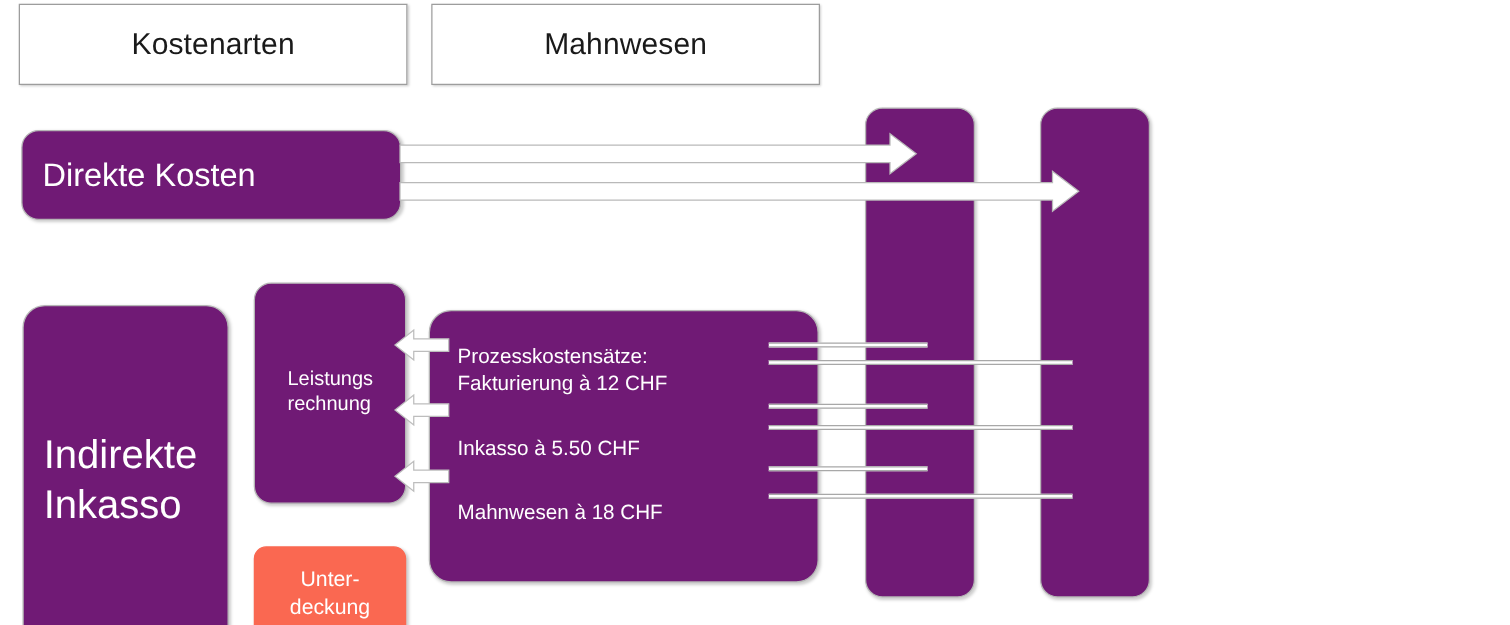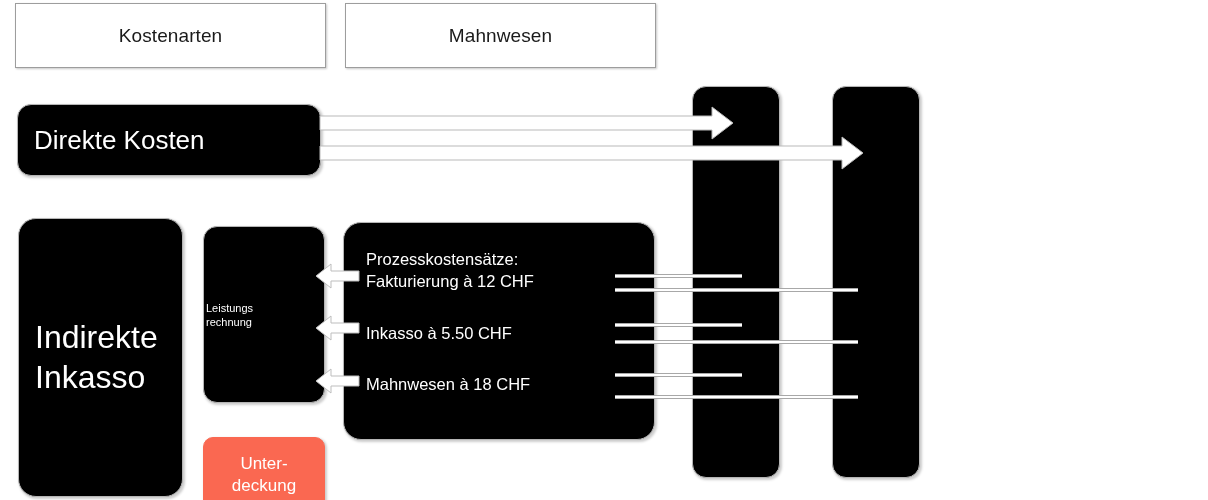--- a/index.html
+++ b/index.html
@@ -6,39 +6,39 @@
   body{width:1208px;height:500px;overflow:hidden;font-family:"Liberation Sans",sans-serif;}
   #stage{position:relative;width:1208px;height:500px;background:#fff;}
 
   
   .hdr{
     position:absolute;
     background:#ffffff;
     border:1px solid #9d9d9d;
     box-shadow:1px 1px 2px rgba(0,0,0,.22);
     display:flex;align-items:center;justify-content:center;
-    color:#1a1a1a;font-size:19px;letter-spacing:.1px;
+    color:#1a1a1a;font-size:24px;letter-spacing:.1px;
   }
 
   
   .blk{
     position:absolute;
-    background:#000000;
+    background:#701a75;
     border:1px solid #b5b5b5;
     box-shadow:1.5px 1.5px 2.5px rgba(0,0,0,.20);
     color:#ffffff;
     box-sizing:border-box;
   }
   .blk.r14{border-radius:14px;}
-  .blk.r18{border-radius:18px;}
+  .blk.r18{border-radius:18px;margin-top:26px;}
   .blk.r10{border-radius:10px;}
 
   .lbl-direkte{font-size:26px;position:absolute;left:16px;top:50%;transform:translateY(-50%);white-space:nowrap;}
   .lbl-indirekte{font-size:32px;position:absolute;left:16px;top:50%;transform:translateY(-50%);line-height:1.28;}
-  .lbl-leistung{font-size:11px;position:absolute;left:2px;top:50%;transform:translateY(-50%);line-height:1.3;}
+  .lbl-leistung{font-size:16px;position:absolute;left:26px;top:50%;transform:translateY(-50%);line-height:1.3;}
   .lbl-unter{font-size:17px;position:absolute;left:0;right:0;top:50%;transform:translateY(-50%);text-align:center;line-height:1.3;}
 
   .proz-text{position:absolute;left:22px;top:26px;font-size:16.5px;color:#fff;line-height:1.32;}
   .proz-text .gap1{display:block;height:30px;}
   .proz-text .gap2{display:block;height:30px;}
 
   .red{background:#fa6851;border:1px solid #fa6851;}
 
   
   .cline{

